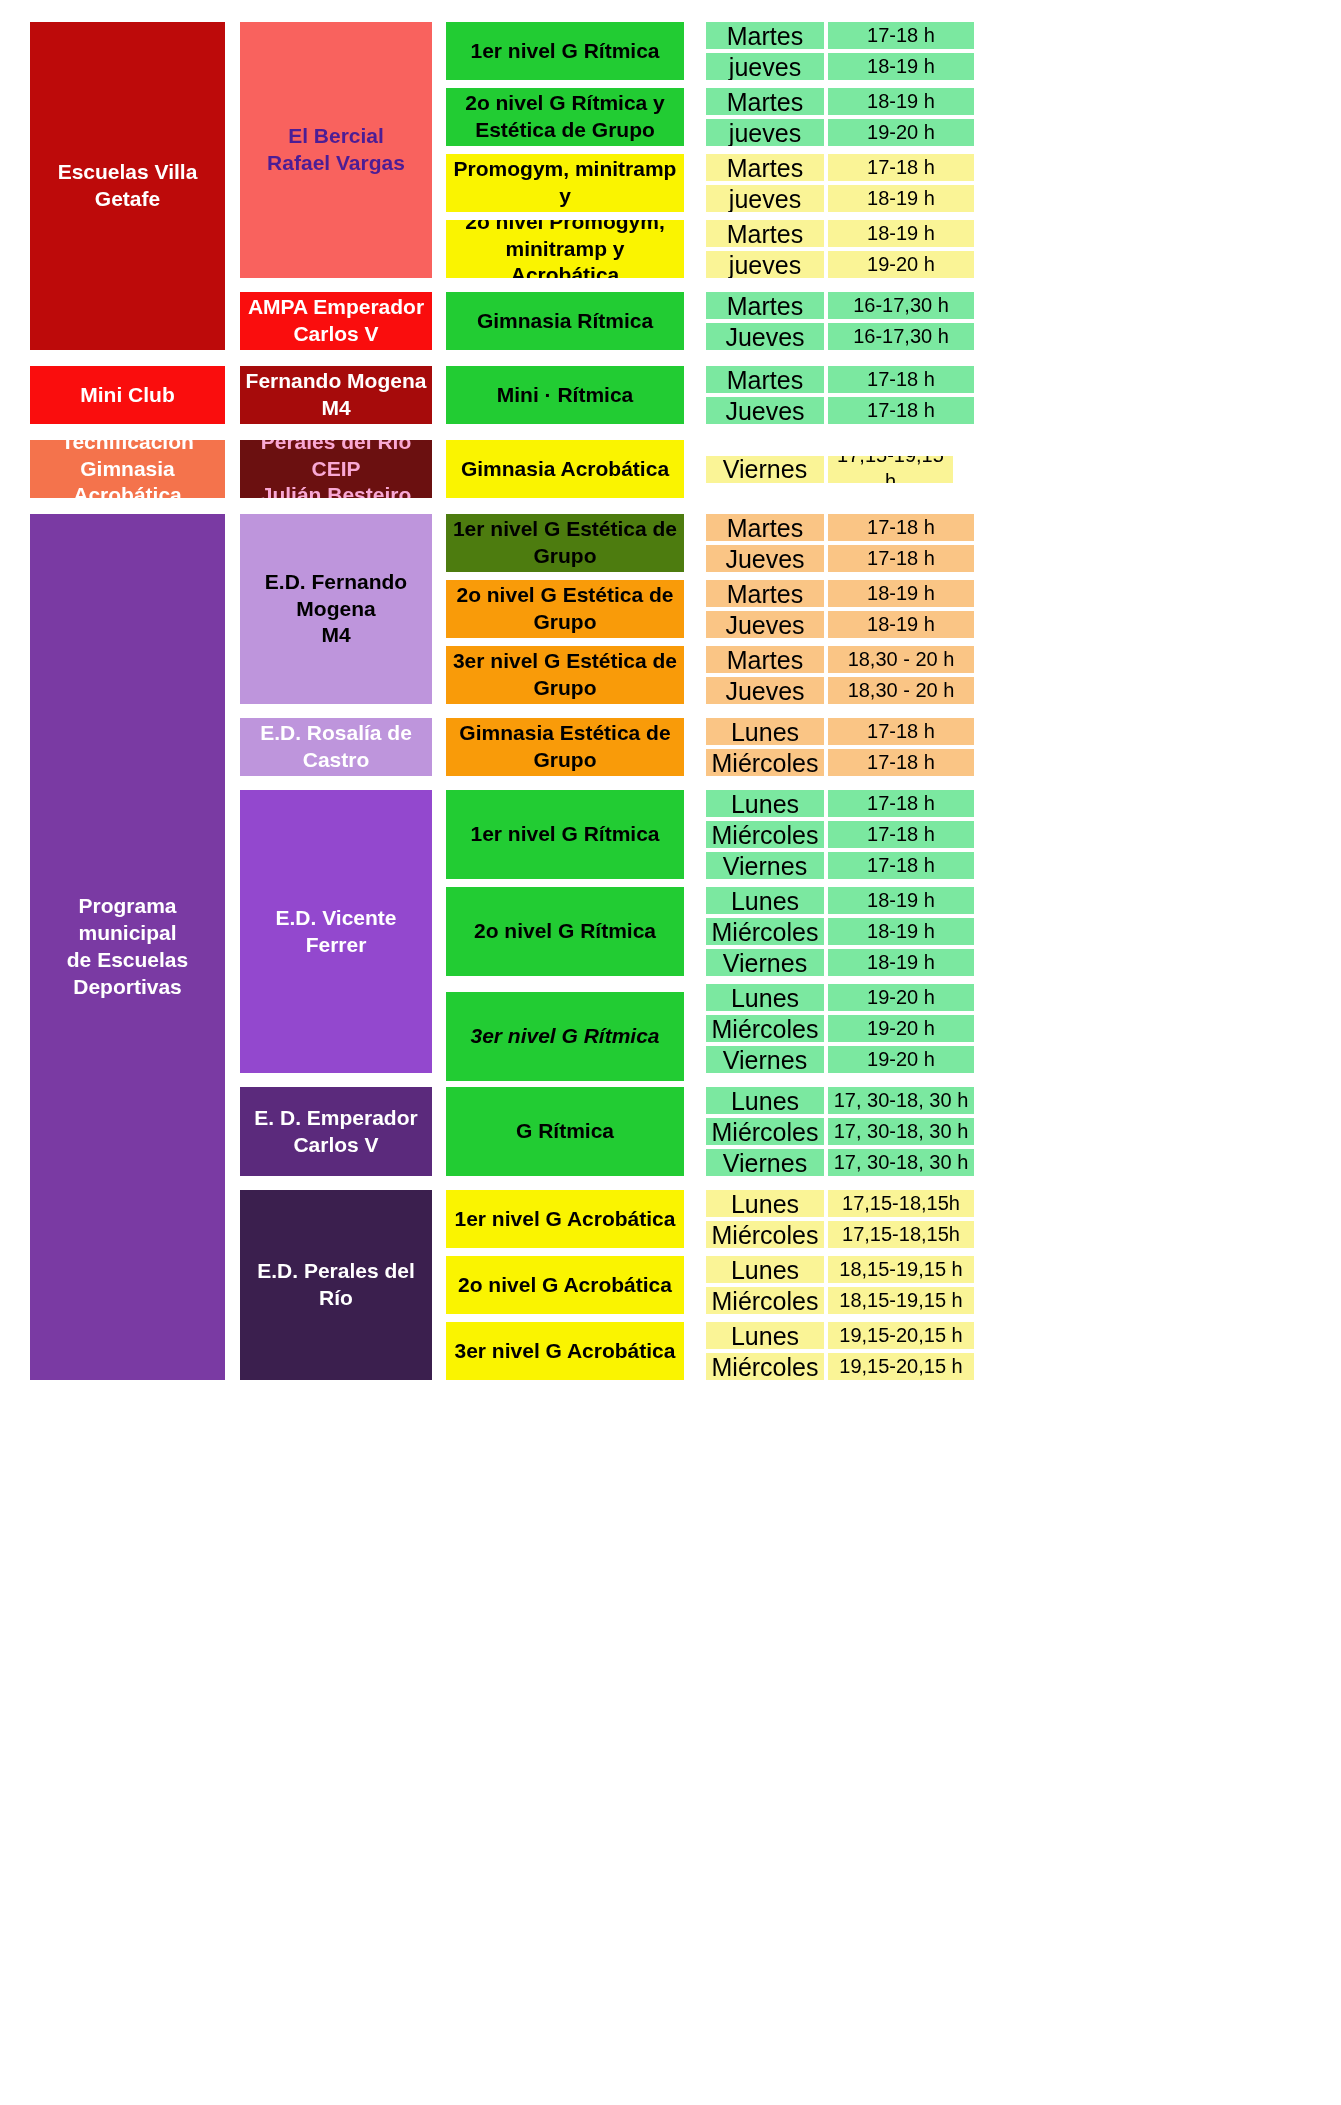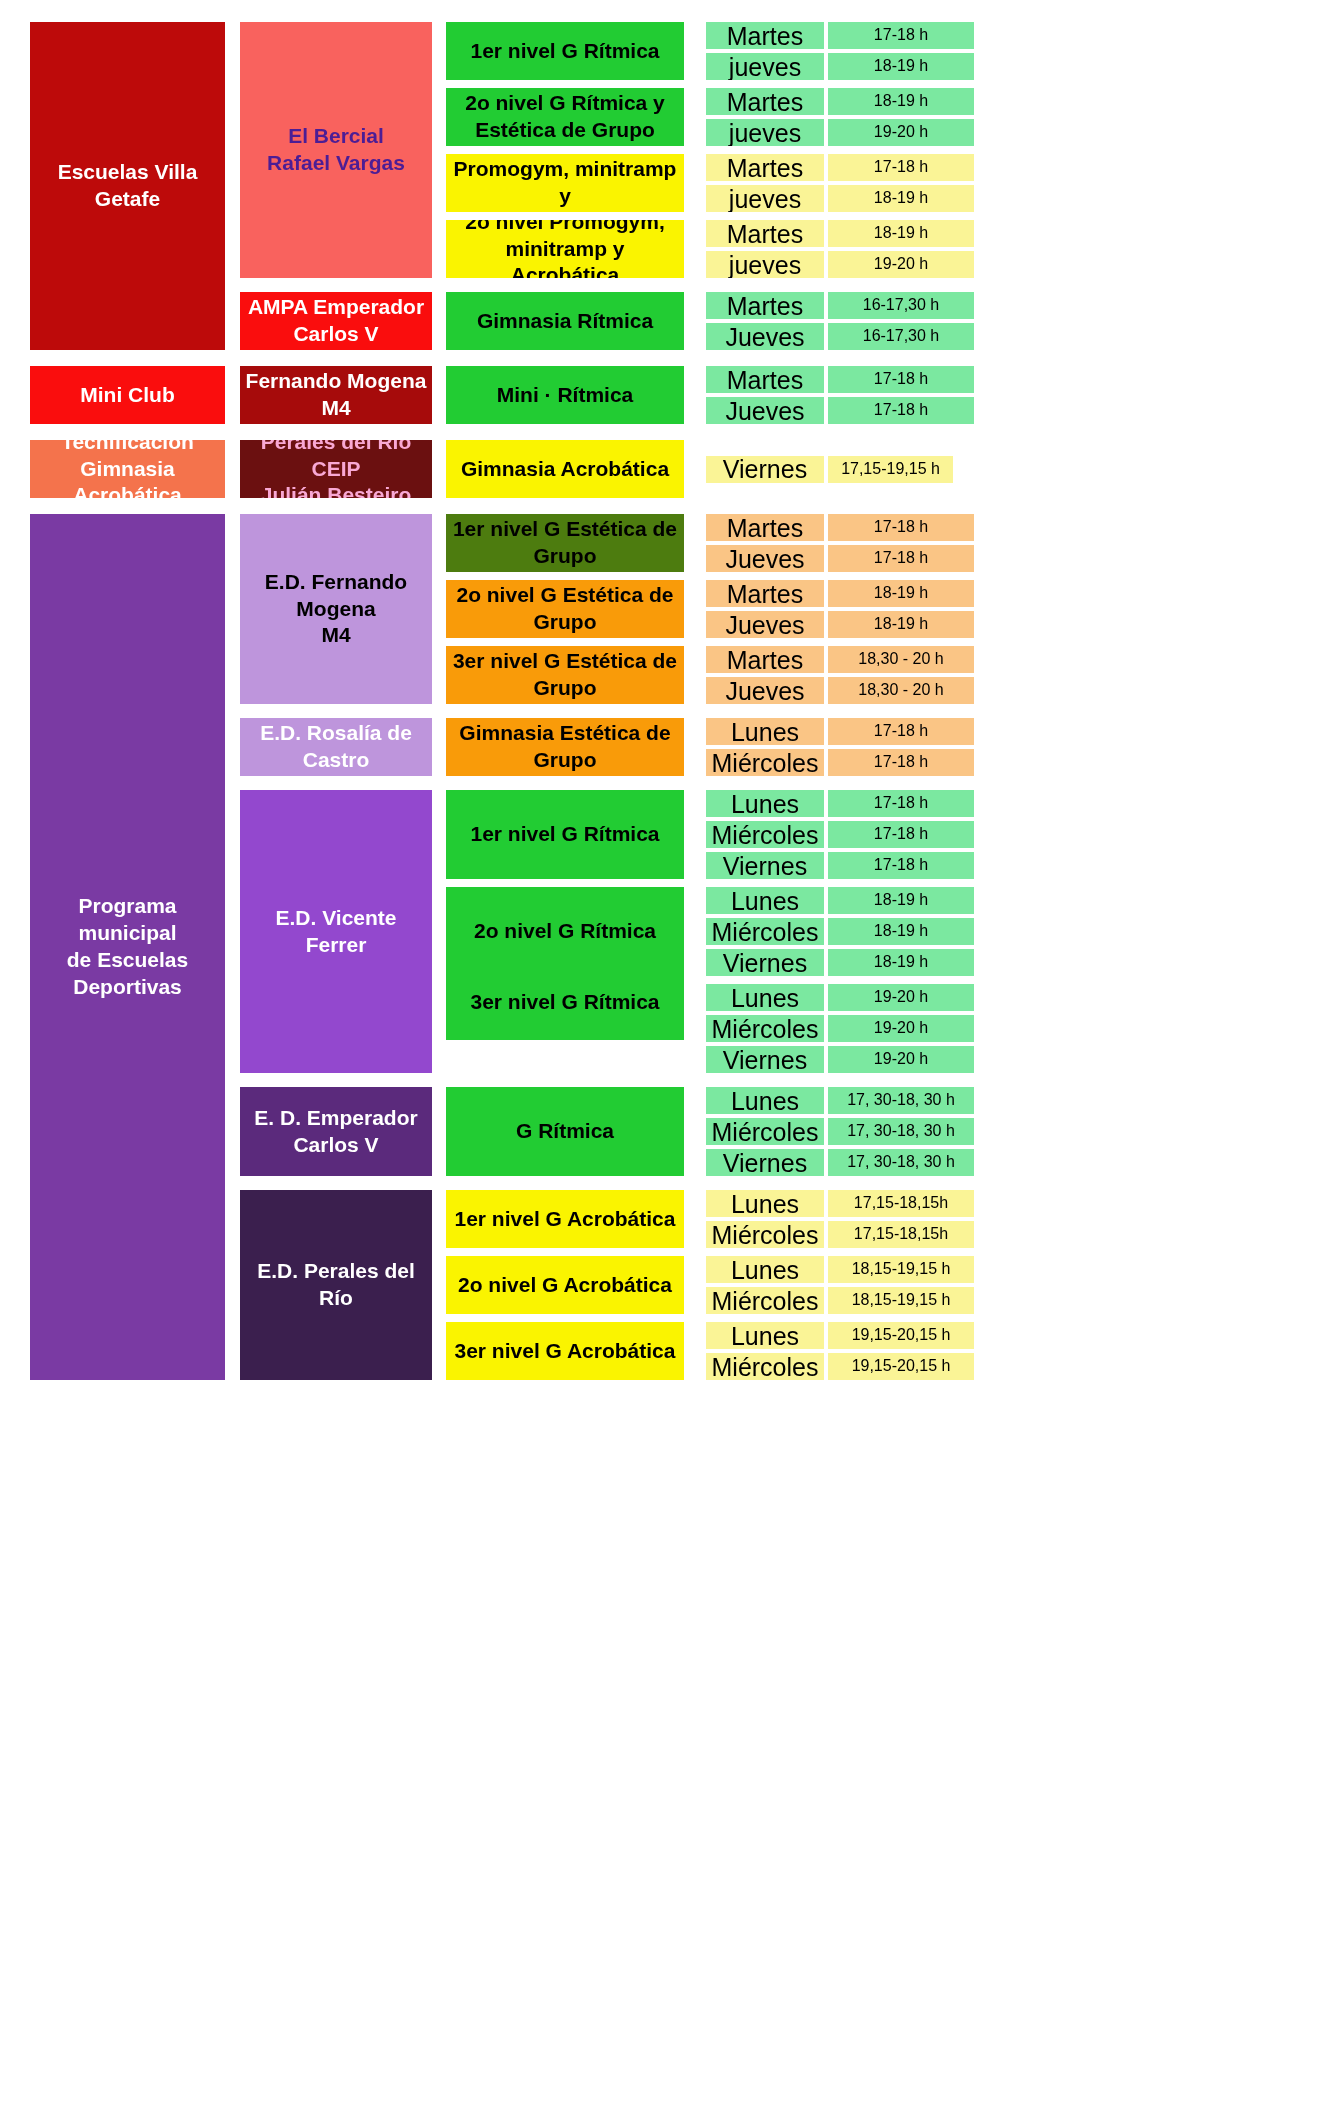--- a/index.html
+++ b/index.html
@@ -54,21 +54,21 @@
   }
 
   
   .c4 {
     font-size: 25px;
     color: #000000;
     font-weight: normal;
   }
   
   .c5 {
-    font-size: 16px;
+    font-size: 20px;
     color: #000000;
     font-weight: normal;
   }
 
   .wrap { white-space: pre-line; }
 </style>
 </head>
 <body>
 
 <div id="sheet">
@@ -308,21 +308,21 @@
     </div>
     <div class="cell c5" style="left: 828px; top: 918px; width: 146px; height: 27px; background: rgb(123, 232, 160);">
       <span class="wrap">18-19 h</span>
     </div>
     <div class="cell c4" style="left: 706px; top: 949px; width: 118px; height: 27px; background: rgb(123, 232, 160);">
       <span class="wrap">Viernes</span>
     </div>
     <div class="cell c5" style="left: 828px; top: 949px; width: 146px; height: 27px; background: rgb(123, 232, 160);">
       <span class="wrap">18-19 h</span>
     </div>
-    <div class="cell c3" style="left: 446px; top: 964px; width: 238px; height: 76px; background: rgb(34, 204, 51);">
+    <div class="cell c3" style="left: 446px; top: 992px; width: 238px; height: 89px; background: rgb(34, 204, 51); font-style: italic;">
       <span class="wrap">3er nivel G Rítmica</span>
     </div>
     <div class="cell c4" style="left: 706px; top: 984px; width: 118px; height: 27px; background: rgb(123, 232, 160);">
       <span class="wrap">Lunes</span>
     </div>
     <div class="cell c5" style="left: 828px; top: 984px; width: 146px; height: 27px; background: rgb(123, 232, 160);">
       <span class="wrap">19-20 h</span>
     </div>
     <div class="cell c4" style="left: 706px; top: 1015px; width: 118px; height: 27px; background: rgb(123, 232, 160);">
       <span class="wrap">Miércoles</span>

